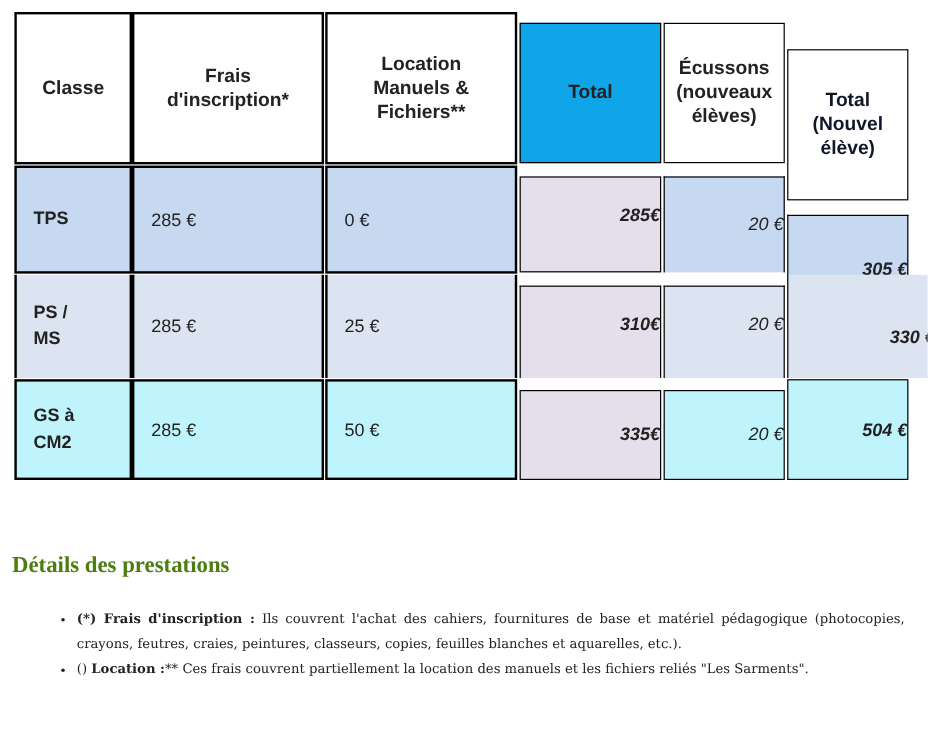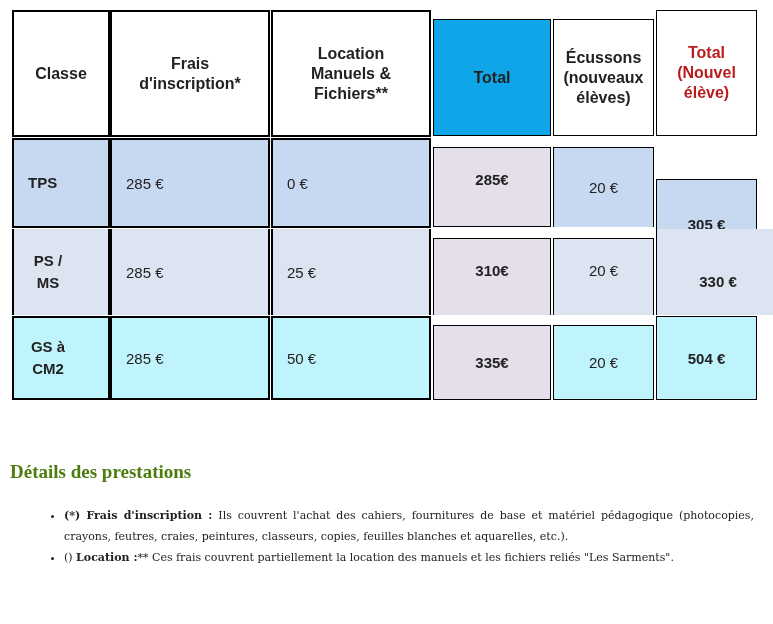--- a/index.html
+++ b/index.html
@@ -9,24 +9,24 @@
     box-sizing: border-box;
     border: 2px solid #000;
     font-family: "Liberation Sans", sans-serif;
     font-size: 15px;
     color: #222;
     display: flex;
     align-items: center;
   }
   .cell.thin { border-width: 1.5px; }
   .hdr { font-weight: bold; font-size: 16px; justify-content: center; text-align: center; line-height: 20px; background: #fff; }
-  .hdr.red { color: #b91c1c; }
-  .lbl { font-weight: bold; padding-left: 14px; line-height: 22px; text-align: center; }
+  .hdr.red { color: #0f172a; margin-top: 31px; }
+  .lbl { font-weight: bold; padding-left: 14px; line-height: 22px; }
   .val { padding-left: 14px; }
-  .ctr { justify-content: center; }
+  .ctr { justify-content: flex-end; font-style: italic; }
   .bold { font-weight: bold; }
   .c-tps { background: #c6d9f0; }
   .c-ps { background: #dbe4f0; }
   .c-gs { background: #c0f4fc; }
   .c-lav { background: #e5dfec; }
 
   .details {
     position: absolute; left: 10px; top: 461px;
     font-family: "Liberation Serif", serif; font-weight: bold; font-size: 19px; color: #4d7c0f;
   }

